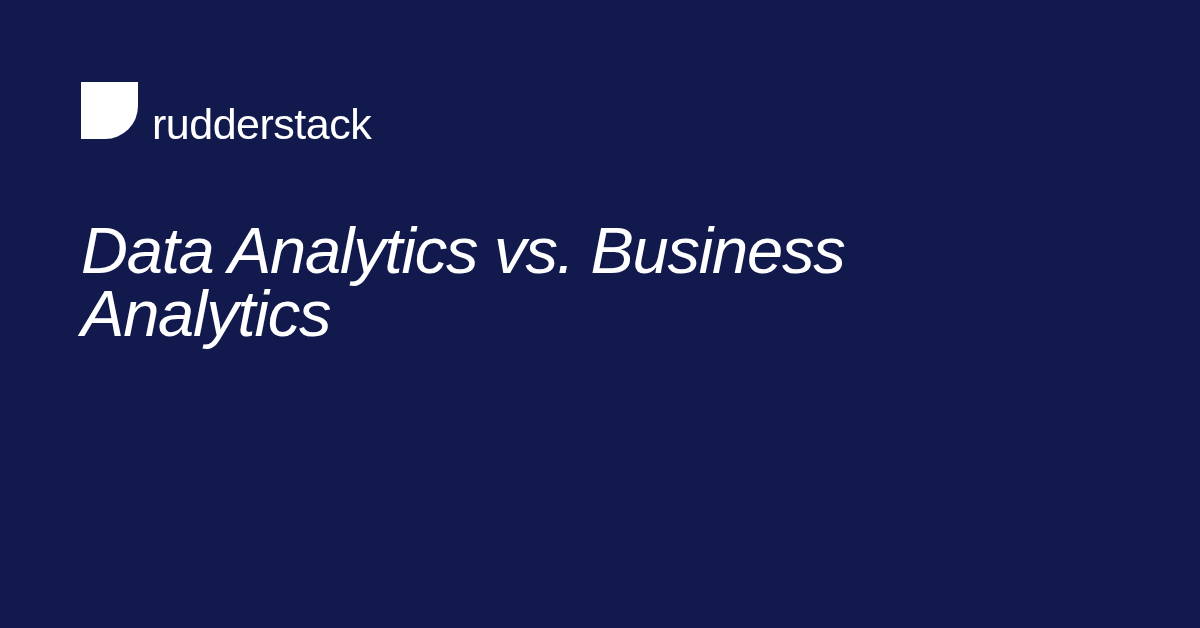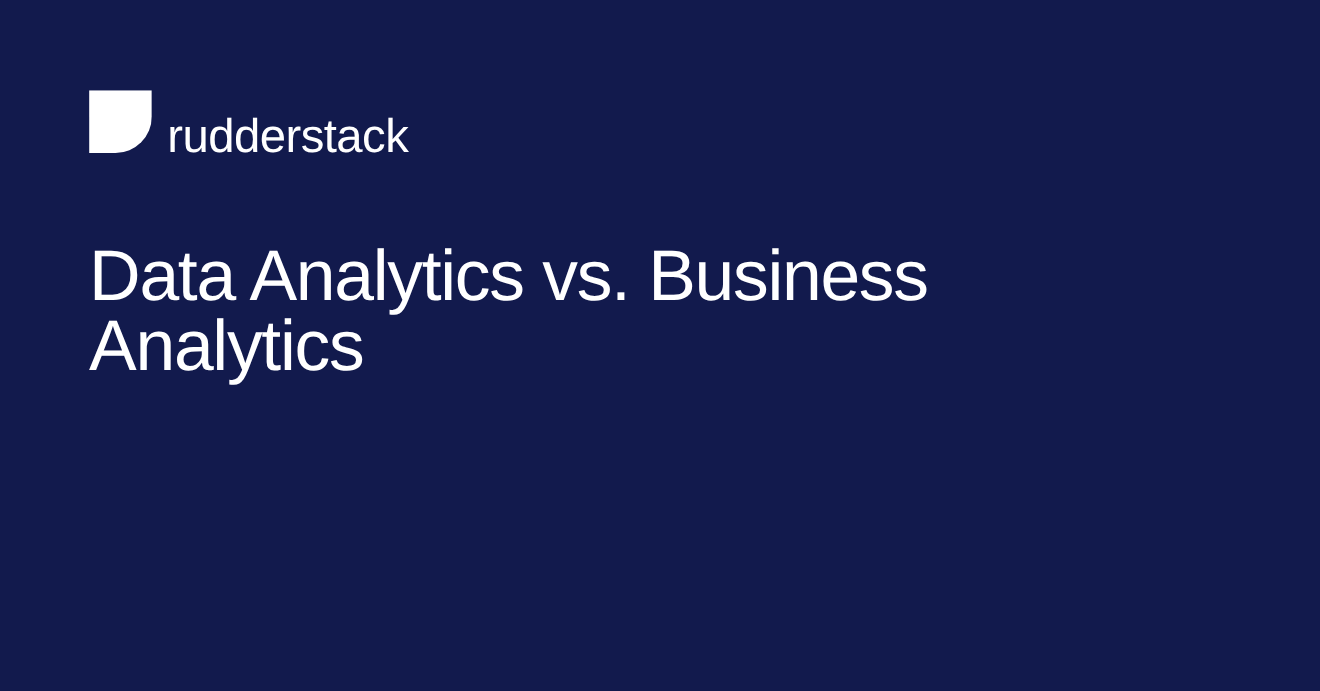--- a/index.html
+++ b/index.html
@@ -58,20 +58,21 @@
     top: 219px;
     width: 1000px;
     margin: 0;
     color: #FFFFFF;
     font-family: "Liberation Sans", sans-serif;
     font-size: 65px;
     font-weight: 400;
     line-height: 63px;
     letter-spacing: -1.2px;
     white-space: pre-wrap;
+    font-style: italic;
   }
 </style>
 </head>
 <body>
 
 <div id="og-card">
 
   <div id="brand-lockup">
     <svg id="brand-mark" viewBox="0 0 57 57" xmlns="http://www.w3.org/2000/svg" aria-hidden="true">
       <path d="M0 0 H57 V24 A33 33 0 0 1 24 57 H0 Z" fill="#FFFFFF"></path>

